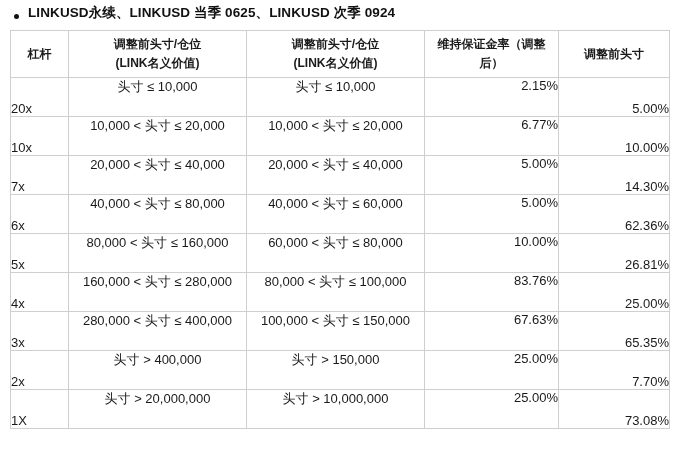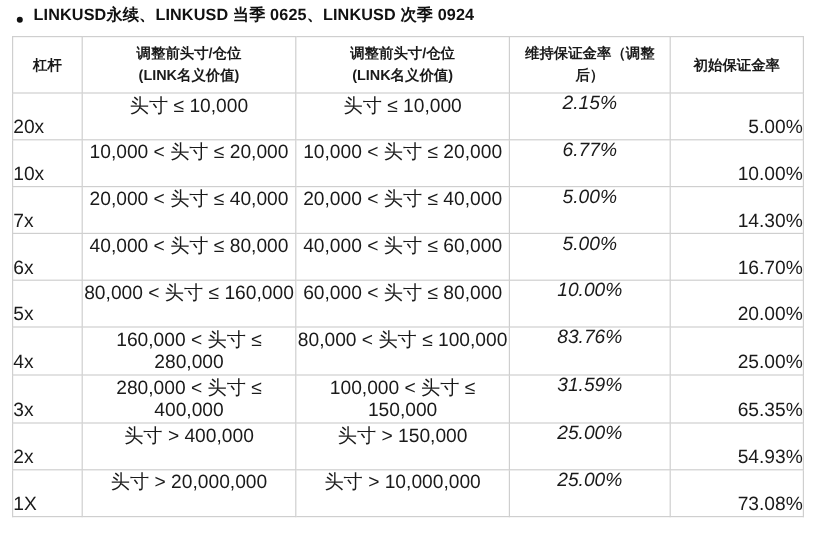--- a/index.html
+++ b/index.html
@@ -39,21 +39,21 @@
   }
   table.margin-table {
     border-collapse: collapse;
     margin: 0 10px;
     width: 659px;
     table-layout: fixed;
   }
   table.margin-table th,
   table.margin-table td {
     border: 1px solid #cfcfcf;
-    font-size: 16px;
+    font-size: 13px;
     color: #1a1a1a;
     font-weight: normal;
     padding: 0;
   }
   table.margin-table thead th {
     height: 46px;
     font-weight: bold;
     font-size: 12px;
     vertical-align: middle;
     line-height: 1.55;
@@ -75,24 +75,23 @@
     padding-left: 10px;
     vertical-align: bottom;
     font-size: 11.5px;
   }
   td.range {
     text-align: center;
     vertical-align: top;
     padding-top: 9px;
   }
   td.mmr {
-    text-align: center;
+    text-align: right;
     vertical-align: top;
     padding-top: 9px;
-    font-style: italic;
   }
   td.imr {
     text-align: right;
     padding-right: 10px;
     vertical-align: bottom;
     padding-bottom: 6px;
   }
   td.lev { padding-bottom: 6px; }
 </style>
 </head>
@@ -132,21 +131,21 @@
             <div>(LINK名义价值)</div>
           </div>
         </th>
         <th>
           <div class="th-inner">
             <div>维持保证金率（调整后）</div>
           </div>
         </th>
         <th>
           <div class="th-inner">
-            <div>初始保证金率</div>
+            <div>调整前头寸</div>
           </div>
         </th>
       </tr>
     </thead>
     <tbody>
       <tr>
         <td class="lev">20x</td>
         <td class="range">头寸 ≤ 10,000</td>
         <td class="range">头寸 ≤ 10,000</td>
         <td class="mmr">2.15%</td>
@@ -164,49 +163,49 @@
         <td class="range">20,000 &lt; 头寸 ≤ 40,000</td>
         <td class="range">20,000 &lt; 头寸 ≤ 40,000</td>
         <td class="mmr">5.00%</td>
         <td class="imr">14.30%</td>
       </tr>
       <tr>
         <td class="lev">6x</td>
         <td class="range">40,000 &lt; 头寸 ≤ 80,000</td>
         <td class="range">40,000 &lt; 头寸 ≤ 60,000</td>
         <td class="mmr">5.00%</td>
-        <td class="imr">16.70%</td>
+        <td class="imr">62.36%</td>
       </tr>
       <tr>
         <td class="lev">5x</td>
         <td class="range">80,000 &lt; 头寸 ≤ 160,000</td>
         <td class="range">60,000 &lt; 头寸 ≤ 80,000</td>
         <td class="mmr">10.00%</td>
-        <td class="imr">20.00%</td>
+        <td class="imr">26.81%</td>
       </tr>
       <tr>
         <td class="lev">4x</td>
         <td class="range">160,000 &lt; 头寸 ≤ 280,000</td>
         <td class="range">80,000 &lt; 头寸 ≤ 100,000</td>
         <td class="mmr">83.76%</td>
         <td class="imr">25.00%</td>
       </tr>
       <tr>
         <td class="lev">3x</td>
         <td class="range">280,000 &lt; 头寸 ≤ 400,000</td>
         <td class="range">100,000 &lt; 头寸 ≤ 150,000</td>
-        <td class="mmr">31.59%</td>
+        <td class="mmr">67.63%</td>
         <td class="imr">65.35%</td>
       </tr>
       <tr>
         <td class="lev">2x</td>
         <td class="range">头寸 &gt; 400,000</td>
         <td class="range">头寸 &gt; 150,000</td>
         <td class="mmr">25.00%</td>
-        <td class="imr">54.93%</td>
+        <td class="imr">7.70%</td>
       </tr>
       <tr>
         <td class="lev">1X</td>
         <td class="range">头寸 &gt; 20,000,000</td>
         <td class="range">头寸 &gt; 10,000,000</td>
         <td class="mmr">25.00%</td>
         <td class="imr">73.08%</td>
       </tr>
     </tbody>
   </table>

